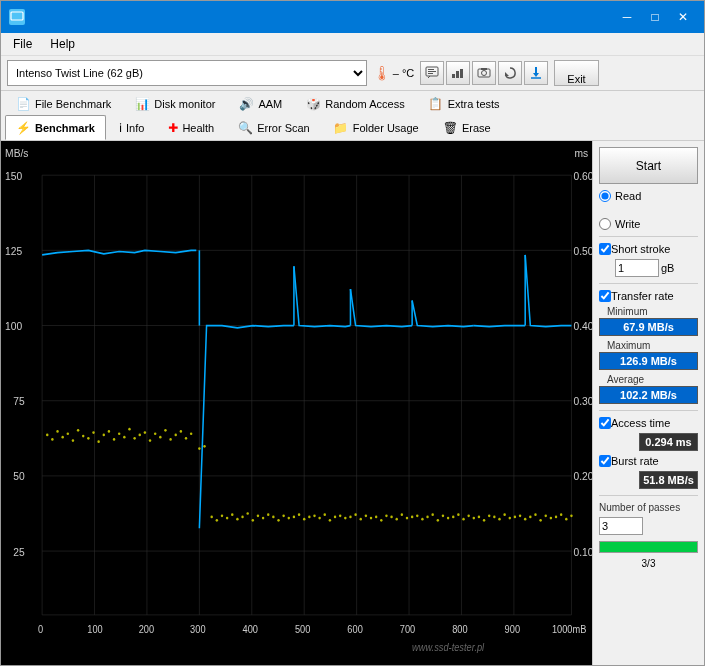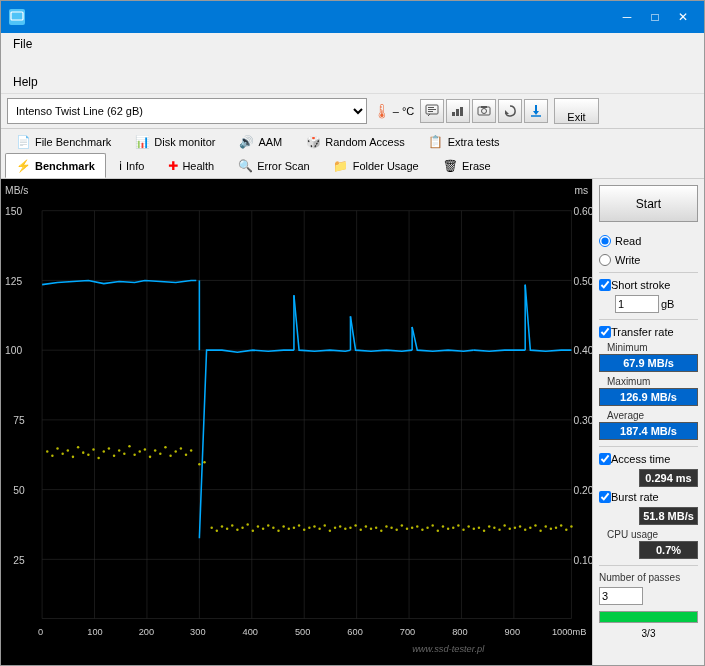--- a/index.html
+++ b/index.html
@@ -58,24 +58,23 @@
       cursor: pointer;
       font-size: 12px;
       display: flex;
       align-items: center;
       justify-content: center;
     }
     .menu-bar {
       background: #f0f0f0;
       padding: 2px 4px;
       display: flex;
-      gap: 20px;
+      gap: 2px;
       flex-shrink: 0;
       border-bottom: 1px solid #ddd;
-      flex-direction: column;
     }
     .menu-item {
       padding: 2px 8px;
       cursor: pointer;
       font-size: 12px;
     }
     .toolbar {
       background: #f0f0f0;
       padding: 4px 6px;
       display: flex;
@@ -189,22 +188,22 @@
       height: 37px;
       background: linear-gradient(to bottom, #fff, #d8d8d8);
       border: 1px solid #999;
       cursor: pointer;
       font-size: 12px;
       font-weight: 400;
     }
     .radio-group {
       display: flex;
       flex-direction: column;
-      gap: 7px;
-      margin-top: 9px;
+      gap: 16px;
+      margin-top: 2px;
     }
     .radio-item {
       display: flex;
       align-items: center;
       gap: 4px;
       font-size: 11px;
     }
     .radio-item input { width: 12px; height: 12px; margin: 0; }
     .divider { height: 1px; background: #ccc; margin: 2px 0; }
     .checkbox-item {
@@ -633,45 +632,41 @@
         <div class="stat-value blue">67.9 MB/s</div>
       </div>
 
       <div class="stat-block">
         <span class="stat-label">Maximum</span>
         <div class="stat-value blue">126.9 MB/s</div>
       </div>
 
       <div class="stat-block">
         <span class="stat-label">Average</span>
-        <div class="stat-value blue">187.4 MB/s</div>
+        <div class="stat-value blue">102.2 MB/s</div>
       </div>
 
       <div class="divider"></div>
 
       <label class="checkbox-item">
         <input type="checkbox" checked="" style="">
         <span>Access time</span>
       </label>
       <div class="stat-block">
         <div class="stat-value dark">0.294 ms</div>
       </div>
 
       <label class="checkbox-item">
         <input type="checkbox" checked="" style="">
         <span>Burst rate</span>
       </label>
       <div class="stat-block">
         <div class="stat-value dark">51.8 MB/s</div>
       </div>
 
-      <div class="stat-block">
-        <span class="stat-label">CPU usage</span>
-        <div class="stat-value dark">0.7%</div>
-      </div>
 
       <div class="divider"></div>
 
       <span class="stat-label" style="margin-left:0">Number of passes</span>
       <div class="passes-spin-row">
         <input type="number" class="passes-spinbox" value="3" style="">
       </div>
       <div class="progress-bar-outer">
         <div class="progress-bar-inner" style="width:100%"></div>
       </div>

